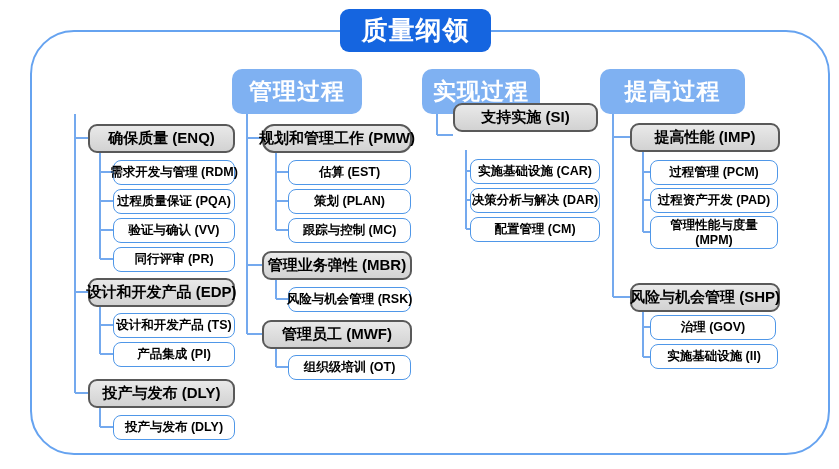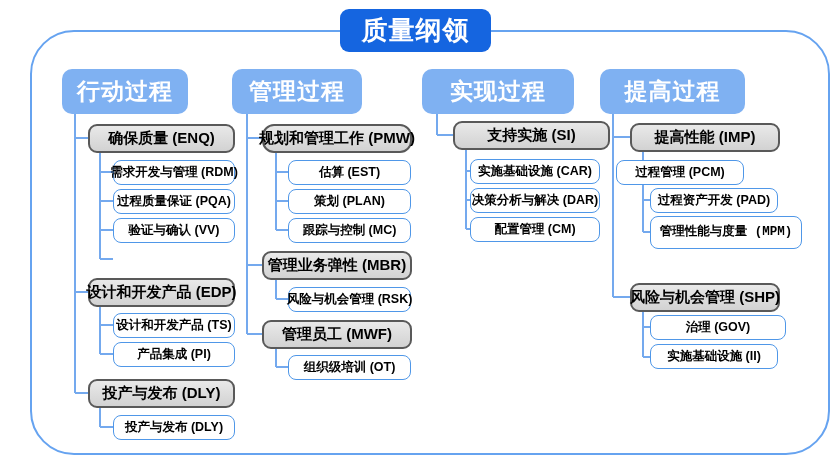--- a/index.html
+++ b/index.html
@@ -60,50 +60,50 @@
       <path d="M466,150 V229 M466,171 H470 M466,200 H470 M466,229 H470"></path>
 
       <path d="M613,114 V297 M613,137 H630 M613,297 H630"></path>
       <path d="M643,152 V232 M643,172 H650 M643,200 H650 M643,232 H650"></path>
       <path d="M643,311 V357 M643,327 H650 M643,357 H650"></path>
     </g>
   </svg>
 
   <div class="diagram-title">质量纲领</div>
 
-  <div class="col-header" style="left:62px;width:126px;">行动过程</div>
   <div class="col-header" style="left:232px;width:130px;">管理过程</div>
-  <div class="col-header" style="left:422px;width:152px;">实现过程</div>
+  <div class="col-header" style="left:422px;width:118px;">实现过程</div>
   <div class="col-header" style="left:600px;width:145px;">提高过程</div>
 
   <div class="node-gray" style="left:88px;top:124px;width:147px;">确保质量 (ENQ)</div>
   <div class="node-white" style="left:113px;top:160px;width:122px;">需求开发与管理 (RDM)</div>
   <div class="node-white" style="left:113px;top:189px;width:122px;">过程质量保证 (PQA)</div>
   <div class="node-white" style="left:113px;top:218px;width:122px;">验证与确认 (VV)</div>
+  <div class="node-white" style="left:113px;top:247px;width:122px;">同行评审 (PR)</div>
   <div class="node-gray" style="left:88px;top:278px;width:147px;">设计和开发产品 (EDP)</div>
   <div class="node-white" style="left:113px;top:313px;width:122px;">设计和开发产品 (TS)</div>
   <div class="node-white" style="left:113px;top:342px;width:122px;">产品集成 (PI)</div>
   <div class="node-gray" style="left:88px;top:379px;width:147px;">投产与发布 (DLY)</div>
   <div class="node-white" style="left:113px;top:415px;width:122px;">投产与发布 (DLY)</div>
 
   <div class="node-gray" style="left:262px;top:124px;width:150px;border-radius:12px;">规划和管理工作 (PMW)</div>
   <div class="node-white" style="left:288px;top:189px;width:123px;">策划 (PLAN)</div>
   <div class="node-white" style="left:288px;top:160px;width:123px;">估算 (EST)</div>
   <div class="node-white" style="left:288px;top:218px;width:123px;">跟踪与控制 (MC)</div>
   <div class="node-gray" style="left:262px;top:251px;width:150px;">管理业务弹性 (MBR)</div>
   <div class="node-white" style="left:288px;top:287px;width:123px;">风险与机会管理 (RSK)</div>
   <div class="node-gray" style="left:262px;top:320px;width:150px;">管理员工 (MWF)</div>
   <div class="node-white" style="left:288px;top:355px;width:123px;">组织级培训 (OT)</div>
 
-  <div class="node-gray" style="left:453px;top:121px;width:157px;">支持实施 (SI)</div>
+  <div class="node-gray" style="left:453px;top:103px;width:145px;">支持实施 (SI)</div>
   <div class="node-white" style="left:470px;top:159px;width:130px;">实施基础设施 (CAR)</div>
   <div class="node-white" style="left:470px;top:188px;width:130px;">决策分析与解决 (DAR)</div>
   <div class="node-white" style="left:470px;top:217px;width:130px;">配置管理 (CM)</div>
 
   <div class="node-gray" style="left:630px;top:123px;width:150px;">提高性能 (IMP)</div>
-  <div class="node-white" style="left:616px;top:160px;width:128px;">过程管理 (PCM)</div>
+  <div class="node-white" style="left:650px;top:160px;width:128px;">过程管理 (PCM)</div>
   <div class="node-white" style="left:650px;top:188px;width:128px;">过程资产开发 (PAD)</div>
-  <div class="node-white wrap" style="left:650px;top:216px;width:152px;height:33px;font-family:Liberation Mono, monospace;">管理性能与度量 (MPM)</div>
+  <div class="node-white wrap" style="left:650px;top:216px;width:128px;height:33px;">管理性能与度量 (MPM)</div>
   <div class="node-gray" style="left:630px;top:283px;width:150px;">风险与机会管理 (SHP)</div>
-  <div class="node-white" style="left:650px;top:315px;width:136px;">治理 (GOV)</div>
+  <div class="node-white" style="left:650px;top:315px;width:126px;">治理 (GOV)</div>
   <div class="node-white" style="left:650px;top:344px;width:128px;">实施基础设施 (II)</div>
 
 </div>
 
 </body></html>

